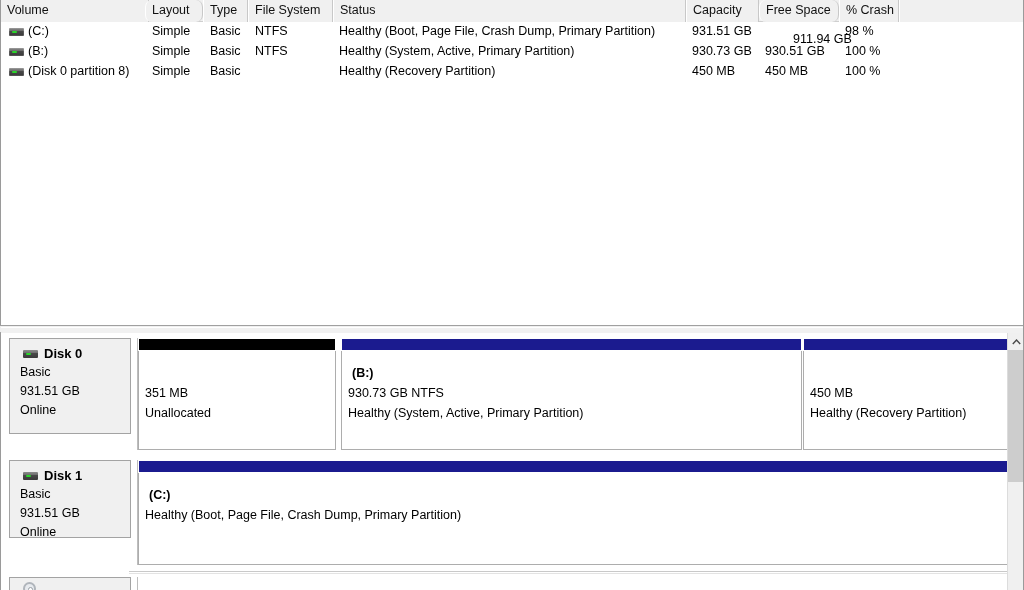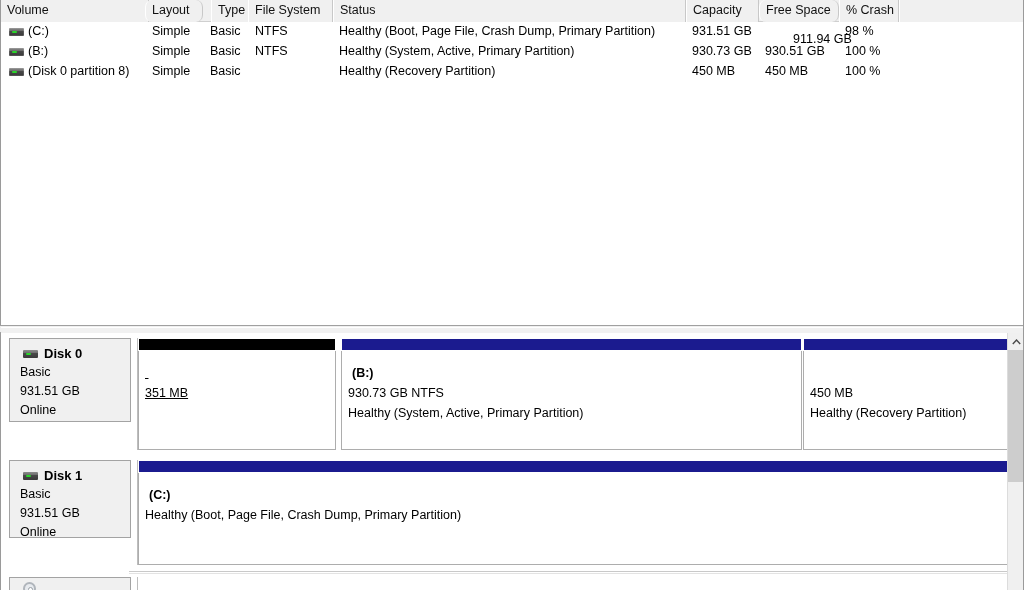--- a/index.html
+++ b/index.html
@@ -357,21 +357,21 @@
 </head>
 <body>
 
 <div id="app">
 
   <div class="volume-pane">
 
     <div class="lv-header" id="lv-header">
         <div class="lv-header-cell first" style="left: 0px; width: 148px;">Volume</div>
         <div class="lv-header-cell" style="left: 144px; width: 58px; border-radius: 7px;">Layout</div>
-        <div class="lv-header-cell" style="left: 202px; width: 45px; margin-left: 8px;">Type</div>
+        <div class="lv-header-cell" style="left: 202px; width: 45px;">Type</div>
         <div class="lv-header-cell" style="left: 247px; width: 85px;">File System</div>
         <div class="lv-header-cell" style="left: 332px; width: 353px;">Status</div>
         <div class="lv-header-cell" style="left: 685px; width: 73px;">Capacity</div>
         <div class="lv-header-cell" style="left: 758px; width: 80px; border-radius: 7px;">Free Space</div>
         <div class="lv-header-cell" style="left: 838px; width: 60px;">% Crash</div>
         <div class="lv-header-cell" style="left: 898px; width: 125px;"></div>
       </div>
 
     <div class="lv-rows" id="lv-rows">
         <div class="lv-row">
@@ -412,32 +412,33 @@
   </div>
 
   <div class="splitter">
     <div class="splitter-inner"></div>
   </div>
 
   <div class="graph-pane">
 
     <div class="graph-scroll-area" id="graph-area">
         <div class="disk-row" style="top: 5px; height: 112px; width: 999px;">
-          <div class="disk-info" style="height: 84px;">
+          <div class="disk-info" style="height: 96px;">
             <div class="disk-title"><span class="disk-icon"></span>Disk 0</div>
             <div class="disk-meta">Basic</div>
             <div class="disk-meta">931.51 GB</div>
             <div class="disk-meta">Online</div>
           </div>
           <div class="parts-strip" style="height: 112px;">
             <div class="part" style="left: 0px; width: 198px; height: 112px;">
               <div class="part-bar" style="background: rgb(0, 0, 0);"></div>
-              <div class="part-body" style="height: 99px; text-decoration: underline;">
+              <div class="part-body" style="height: 99px;">
                 <div class="part-line">&nbsp;</div>
                 <div class="part-line">351 MB</div>
+                <div class="part-line">Unallocated</div>
               </div>
             </div>
             <div class="part" style="left: 203px; width: 461px; height: 112px;">
               <div class="part-bar" style="background: rgb(27, 27, 143);"></div>
               <div class="part-body" style="height: 99px;">
                 <div class="part-line bold">(B:)</div>
                 <div class="part-line">930.73 GB NTFS</div>
                 <div class="part-line">Healthy (System, Active, Primary Partition)</div>
               </div>
             </div>

